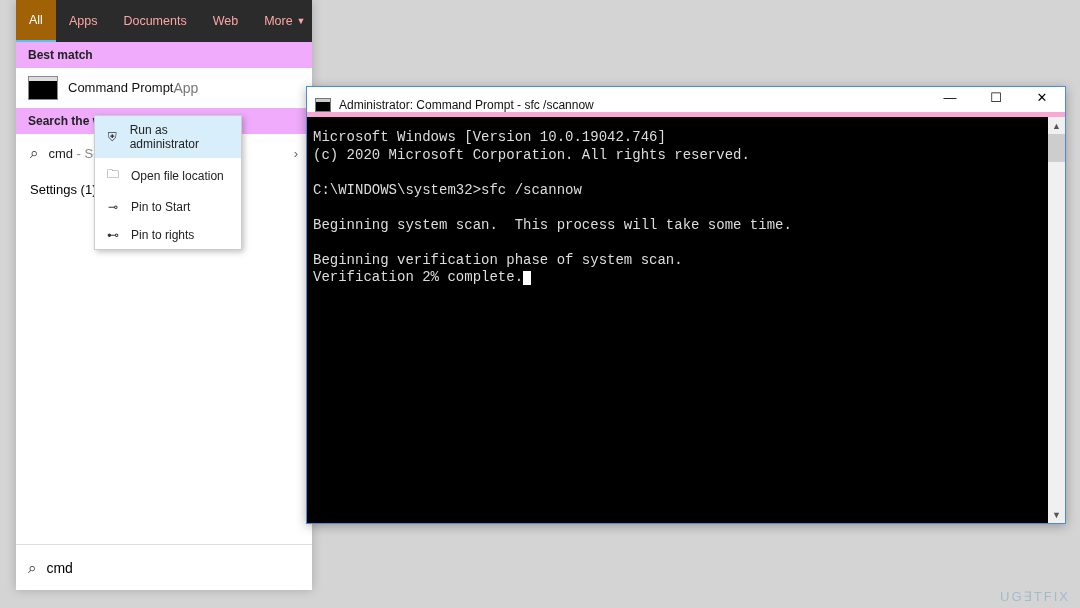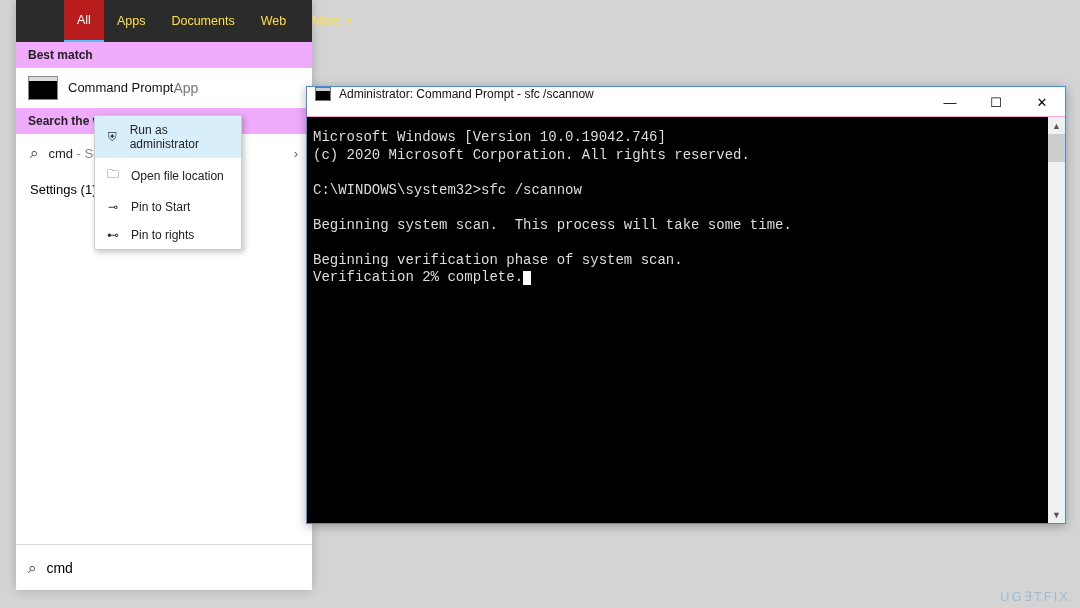--- a/index.html
+++ b/index.html
@@ -28,27 +28,26 @@
       color: #fff;
       height: 42px;
       align-items: stretch;
     }
     .tab {
       padding: 0 13px;
       display: flex;
       align-items: center;
       font-size: 12.5px;
       cursor: pointer;
-      color: #fde047;
+      color: #fca5a5;
     }
     .tab.active {
-      background: #b91c1c;
+      background: #a16207;
       color: #fff;
       border-bottom: 2px solid #4cc2ff;
-      margin-left: 48px;
     }
     .tab .chevron { margin-left: 4px; font-size: 9px; }
     .section-hdr {
       background: #f0abfc;
       font-size: 12px;
       padding: 6px 12px;
       font-weight: 600;
       color: #222;
     }
     .result-item {
@@ -110,22 +109,22 @@
     .cmd-window{
       position:absolute;
       left:306px; top:86px;
       width:760px; height:438px;
       border:1px solid #4a8cd8;
       background:#000;
       display:flex; flex-direction:column;
       box-shadow:0 2px 10px rgba(0,0,0,0.3);
     }
     .titlebar{
-      height:30px; background:#fff; display:flex; align-items:flex-start;
-      border-bottom:1px solid #f9a8d4;
+      height:30px; background:#fff; display:flex; align-items:flex-end;
+      border-bottom:5px solid #f9a8d4;
     }
     .title-icon{
       width:16px;height:14px;background:#000;border:1px solid #777;margin:0 8px;position:relative;
     }
     .title-icon::after{content:"";position:absolute;left:0;top:0;right:0;height:3px;background:#ccc;}
     .title-text{font-size:12px;color:#111;flex:1;}
     .win-btn{width:46px;height:30px;display:flex;align-items:center;justify-content:center;font-size:13px;cursor:pointer;}
     .terminal{
       flex:1; background:#000; color:#ddd;
       font-family:"Consolas","Courier New",monospace;

